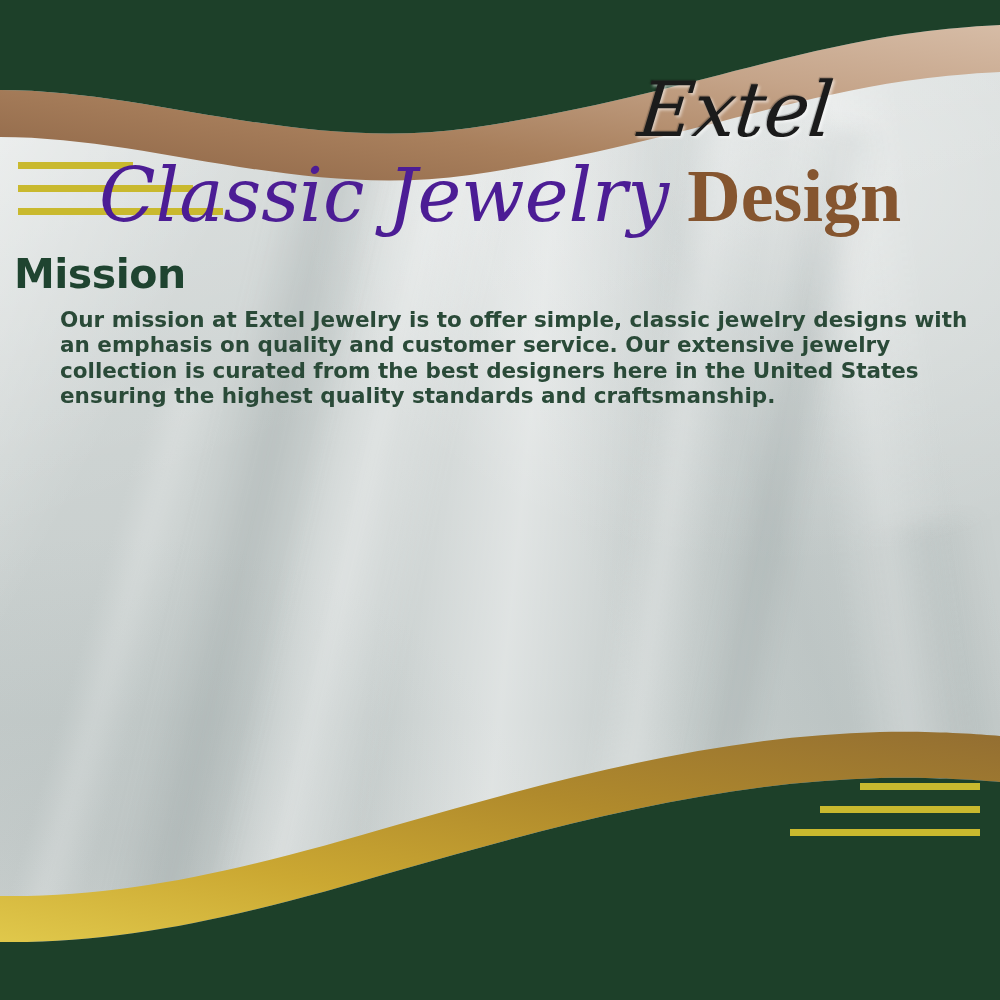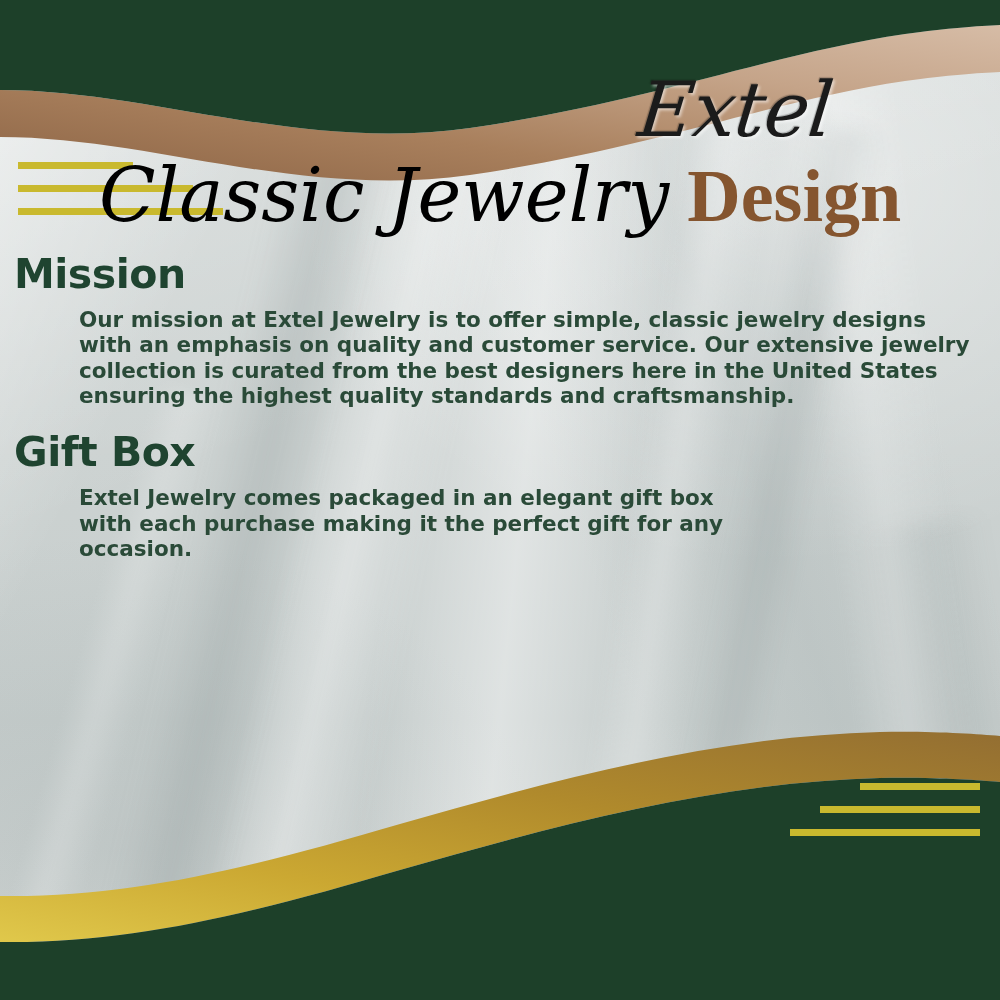--- a/index.html
+++ b/index.html
@@ -88,21 +88,21 @@
     left: 0;
     right: 0;
     top: 152px;
     text-align: center;
     white-space: nowrap;
   }
   .headline .classic {
     font-family: "DejaVu Serif", serif;
     font-style: italic;
     font-size: 74px;
-    color: #000000;
+    color: #4c1d95;
     letter-spacing: 0px;
   }
   .headline .design {
     font-family: "Liberation Serif", "DejaVu Serif", serif;
     font-weight: bold;
     font-size: 74px;
     color: #85552F;
     margin-left: 18px;
     text-align: center;
   }
@@ -128,21 +128,20 @@
     font-family: "DejaVu Sans", sans-serif;
     font-weight: bold;
     font-size: 21.5px;
     line-height: 1.18;
     color: #2A4A38;
     padding-left: 60px;
     padding-right: 28px;
     margin-top: 9px;
     margin-bottom: 22px;
     white-space: pre-line;
-    margin-left: 19px;
   }
   .sec-mission  .section-body { padding-right: 28px; }
   .sec-gift     .section-body { padding-right: 250px; }
 </style>
 </head>
 <body>
 
 <div id="poster">
 
   <div class="paper-bg"></div>
@@ -210,19 +209,15 @@
 
     <div class="section sec-mission">
       <div class="section-title">Mission</div>
       <div class="section-body">Our mission at Extel Jewelry is to offer simple, classic jewelry designs with an emphasis on quality and customer service. Our extensive jewelry collection is curated from the best designers here in the United States ensuring the highest quality standards and craftsmanship.</div>
     </div>
 
 
     <div class="section sec-service">
     </div>
 
-    <div class="section sec-gift">
-      <div class="section-title">Gift Box</div>
-      <div class="section-body">Extel Jewelry comes packaged in an elegant gift box with each purchase making it the perfect gift for any occasion.</div>
-    </div>
 
   </div>
 </div>
 
 </body></html>

